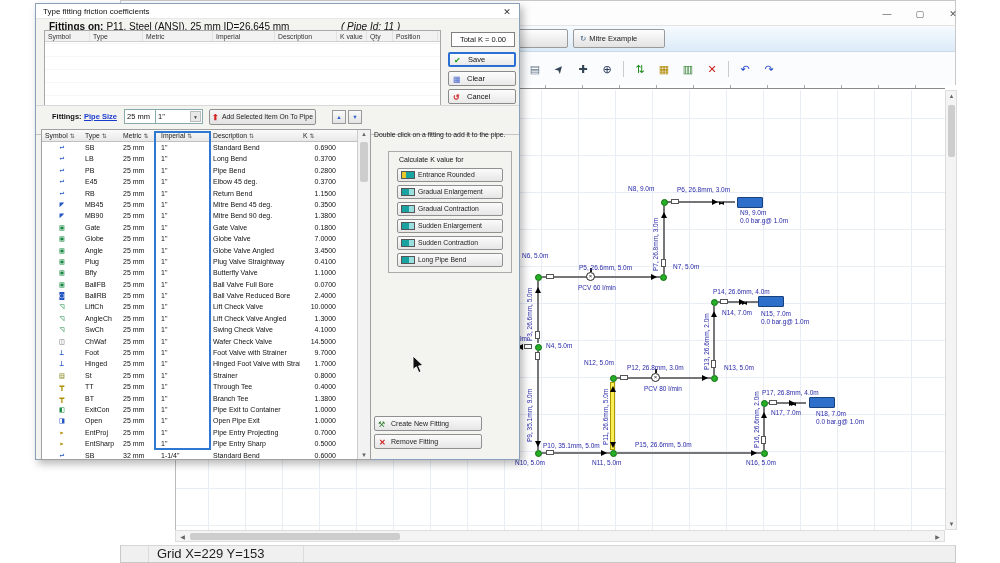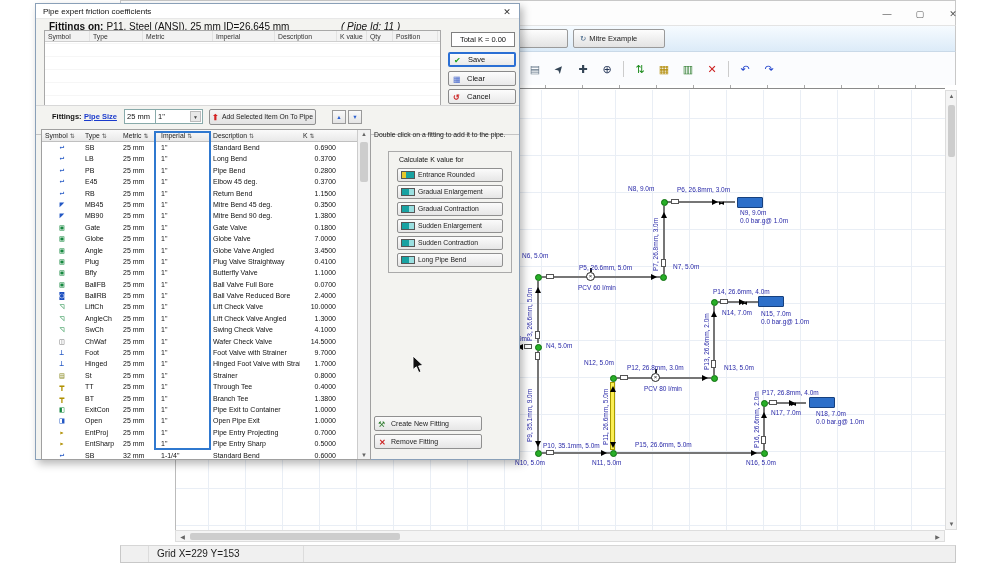--- a/index.html
+++ b/index.html
@@ -23,21 +23,21 @@
   #logo .exp { position:absolute; right:0; top:4px; font-size:19px; font-style:italic; color:#45c4f0; letter-spacing:1px; }
 
   #ruler { left:175px; top:85px; width:770px; height:4px; border-bottom:1px solid #8a8a8a; background:repeating-linear-gradient(90deg,#aaa 0 1px,transparent 1px 37px); }
   #canvas { left:175px; top:90px; width:770px; height:440px; background:#fff; border-left:1px solid #bbb;
             background-image:linear-gradient(to right,#e9eef5 1px,transparent 1px),linear-gradient(to bottom,#e9eef5 1px,transparent 1px);
             background-size:37px 37px; background-position:-5px -9px; overflow:hidden; }
   #vscroll { left:945px; top:90px; width:12px; height:440px; background:#f4f4f4; border:1px solid #ddd; }
   #hscroll { left:175px; top:530px; width:770px; height:12px; background:#f4f4f4; border:1px solid #ddd; }
   .sarrow { position:absolute; font-size:6px; color:#666; width:11px; text-align:center; }
   .sthumb { position:absolute; background:#cdcdcd; border-radius:2px; }
-  #statusbar { left:120px; top:545px; width:836px; height:18px; background:#f0f0f0; border:1px solid #c8c8c8; border-top:1px solid #d6d6d6; font-size:10px; color:#222; }
+  #statusbar { left:120px; top:545px; width:836px; height:18px; background:#f0f0f0; border:1px solid #c8c8c8; border-top:1px solid #d6d6d6; font-size:13px; color:#222; }
   .sseg { position:absolute; top:0; height:16px; line-height:16px; border-right:1px solid #dcdcdc; padding-left:8px; white-space:nowrap; }
 
   
   .pipe-h { position:absolute; height:2px; background:#767676; }
   .pipe-v { position:absolute; width:2px; background:#767676; }
   .pipe-y { position:absolute; width:5px; background:#fbee54; border:1px solid #a89a00; }
   .nlabel,.plabel { position:absolute; font-size:6.5px; color:#2929a8; white-space:nowrap; }
   .vlabel { position:absolute; font-size:6.5px; color:#2929a8; white-space:nowrap; transform:rotate(-90deg); transform-origin:0 0; }
   .node { position:absolute; width:7px; height:7px; border-radius:50%; background:#27ae27; border:1px solid #0d6e0d; }
   .tank { position:absolute; width:26px; height:11px; background:#2d6fc9; border:1px solid #16407e; border-radius:1px; }
@@ -225,21 +225,21 @@
   <span class="sarrow" style="right:1px;top:2px">▶</span>
   <span class="sthumb" style="left:14px;top:2px;width:210px;height:7px"></span>
 </div>
 
 <div class="abs" id="statusbar">
   <span class="sseg" style="left:0;width:28px"></span>
   <span class="sseg" style="left:28px;width:155px">Grid   X=229   Y=153</span>
 </div>
 
 <div class="abs" id="dialog">
-  <div id="dlg-title">Pipe expert friction coefficients</div>
+  <div id="dlg-title">Type fitting friction coefficients</div>
   <div id="dlg-close">✕</div>
 
   <div id="fittings-on"><b>Fittings on:</b><span>P11, Steel (ANSI), 25 mm ID=26.645 mm</span></div>
   <div id="pipe-id">( Pipe Id: 11 )</div>
 
   <div id="sel-table">
     <div id="sel-head">
         <div style="width: 45px;">Symbol</div>
         <div style="width: 53px;">Type</div>
         <div style="width: 70px;">Metric</div>

